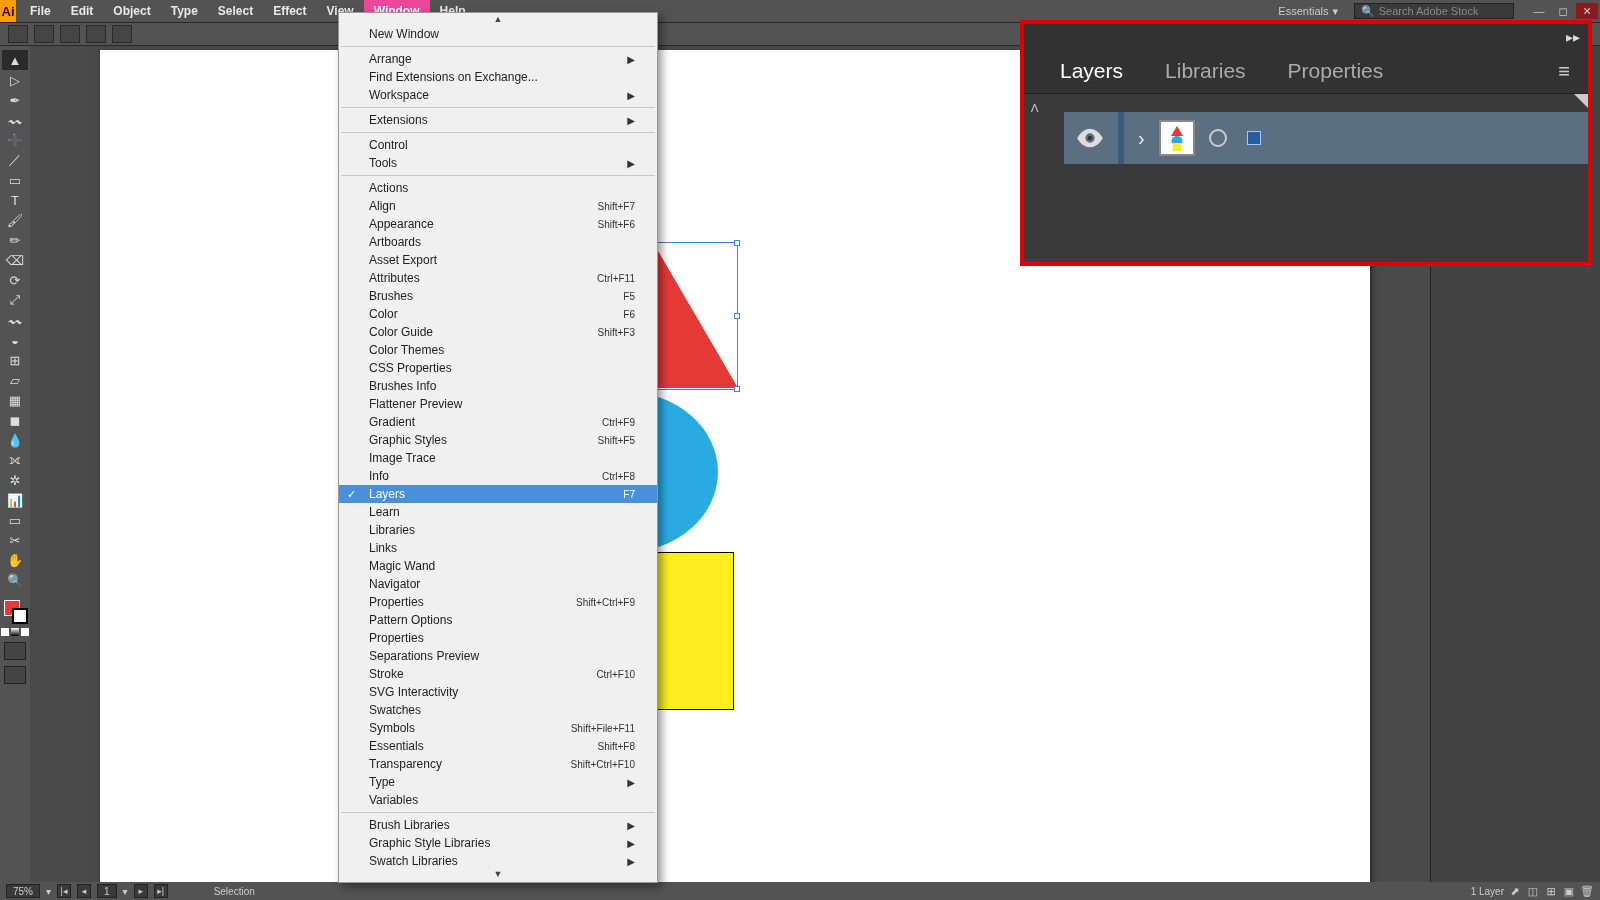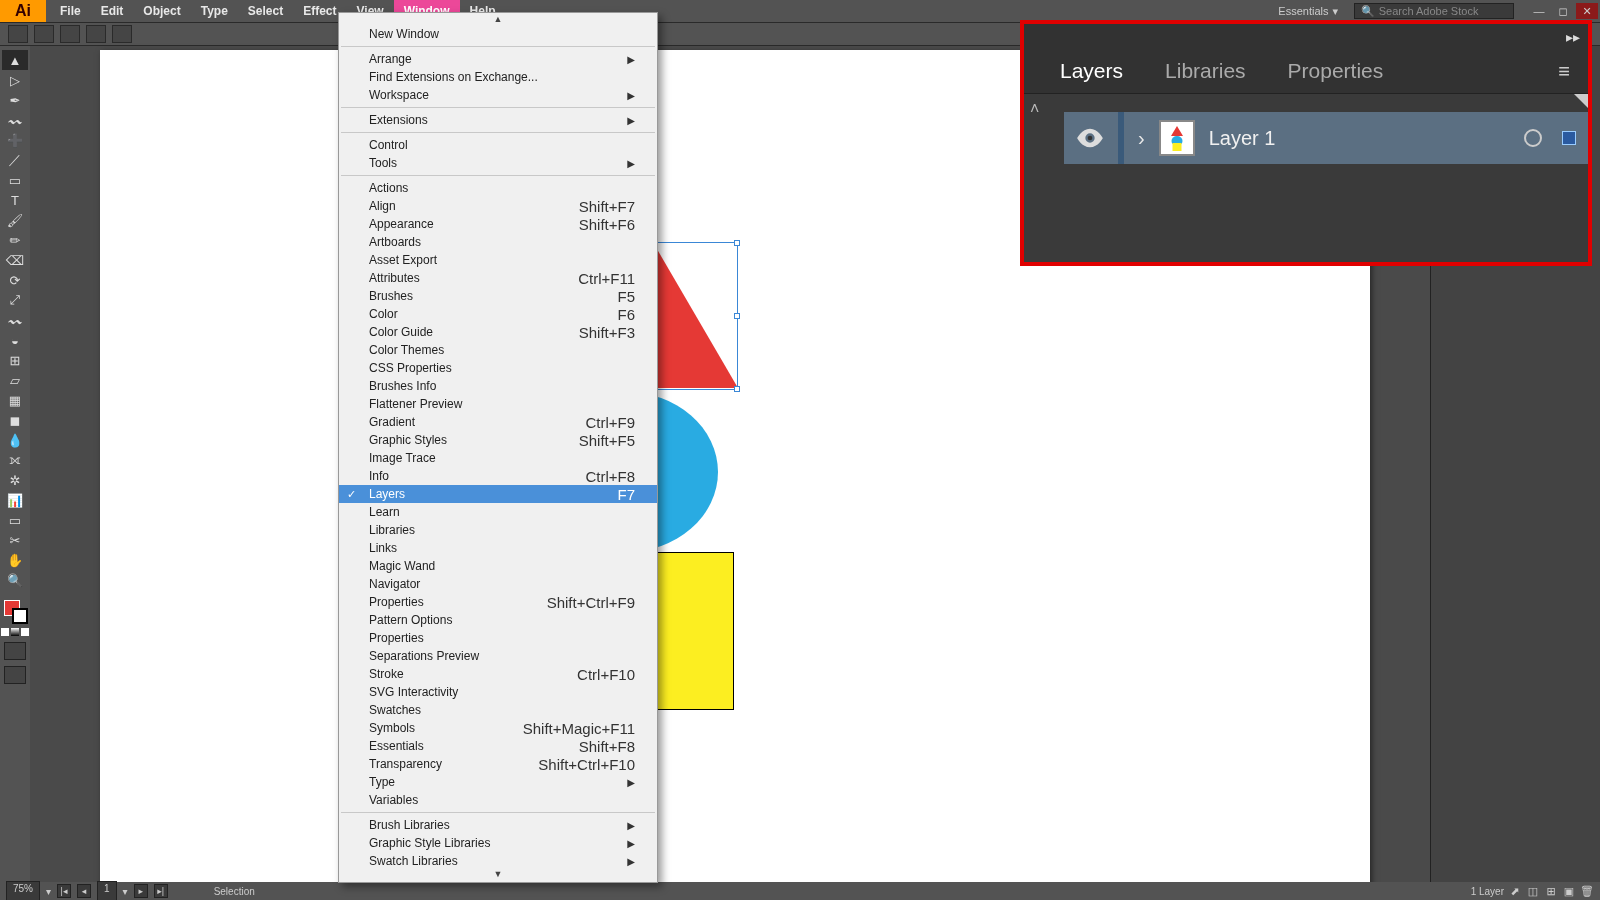--- a/index.html
+++ b/index.html
@@ -1,20 +1,20 @@
 <!DOCTYPE html>
 <html><head>
 <meta charset="utf-8">
 <style>
 * { margin: 0; padding: 0; box-sizing: border-box; font-family: "Segoe UI", Tahoma, sans-serif; user-select: none; }
 body { width: 1600px; height: 900px; background: #323232; overflow: hidden; position: relative; }
 
 
 .menubar { height: 22px; background: #535353; display: flex; align-items: center; position: relative; }
-.app-logo { width: 46px; height: 22px; background: #ff9a00; color: #330000; font-weight: bold; font-size: 16px; display: flex; align-items: center; justify-content: center; margin-right: 4px; }
+.app-logo { width: 16px; height: 22px; background: #ff9a00; color: #330000; font-weight: bold; font-size: 13px; display: flex; align-items: center; justify-content: center; margin-right: 4px; }
 .menu-item { color: #e8e8e8; font-size: 12px; padding: 0 10px; height: 22px; line-height: 22px; cursor: pointer; font-weight: bold; }
 .menu-item.active { background: #ec4899; color: #fff; }
 .top-right { position: absolute; right: 0; top: 0; display: flex; align-items: center; height: 22px; gap: 8px; }
 .workspace-sel { color: #ccc; font-size: 11px; padding: 0 8px; display:flex; align-items:center; gap:4px;}
 .search-box { background: #3a3a3a; border: 1px solid #222; color: #888; font-size: 11px; padding: 1px 6px; width: 160px; height: 16px; display:flex; align-items:center; gap:4px;}
 .win-btns { display: flex; gap: 2px; margin-left:6px; margin-right:2px;}
 .win-btn { width: 22px; height: 16px; color: #ccc; font-size: 11px; display:flex; align-items:center; justify-content:center; cursor:pointer;}
 .win-btn.close{ background:#8b1a1a; }
 
 
@@ -45,21 +45,21 @@
 .triangle{ position:absolute; left:540px; top:198px; width:0; height:0; border-left:84px solid transparent; border-right:84px solid transparent; border-bottom:144px solid #e53935;}
 .sel-box{ position:absolute; left:540px; top:196px; width:168px; height:148px; border:1px solid #3a87d6;}
 .sel-handle{ position:absolute; width:6px; height:6px; background:#fff; border:1px solid #3a87d6;}
 .circle{ position:absolute; left:504px; top:346px; width:184px; height:160px; background:#29abe2; border-radius:50%;}
 .square{ position:absolute; left:544px; top:506px; width:160px; height:158px; background:#fcee21; border:1px solid #000;}
 
 
 .dropdown{ position:absolute; left:338px; top:12px; width:320px; background:#f0f0f0; border:1px solid #999; box-shadow:4px 4px 8px rgba(0,0,0,.4); z-index:50; padding:2px 0;}
 .dropdown .scroll-arrow{ text-align:center; font-size:9px; color:#444; height:10px; line-height:8px;}
 .dropdown .mi { display:flex; align-items:center; font-size:12px; color:#222; height:18px; padding:0 22px 0 30px; position:relative; cursor:pointer;}
-.dropdown .mi .shortcut{ margin-left:auto; color:#333; font-size:15px;}
+.dropdown .mi .shortcut{ margin-left:auto; color:#333; font-size:10px;}
 .dropdown .mi .sub{ margin-left:auto; font-size:10px; color:#333;}
 .dropdown .mi .check{ position:absolute; left:8px; font-size:11px;}
 .dropdown .mi.highlight{ background:#4a90d9; color:#fff;}
 .dropdown .mi.highlight .shortcut{ color:#fff;}
 .dropdown .sep{ height:1px; background:#c8c8c8; margin:3px 2px;}
 
 
 .panels-right{ position:absolute; right:0; top:46px; width:170px; bottom:18px; background:#434343; border-left:1px solid #222;}
 
 
@@ -81,21 +81,21 @@
 .thumb .mini-tri{ position:absolute; left:50%; top:4px; transform:translateX(-50%); width:0; height:0; border-left:6px solid transparent; border-right:6px solid transparent; border-bottom:10px solid #e53935;}
 .thumb .mini-cir{ position:absolute; left:50%; top:14px; transform:translateX(-50%); width:11px; height:10px; background:#29abe2; border-radius:50%;}
 .thumb .mini-sq{ position:absolute; left:50%; bottom:3px; transform:translateX(-50%); width:9px; height:8px; background:#fcee21;}
 .layer-name{ color:#f0f0f0; font-size:20px; flex:1;}
 .target-circle{ width:18px; height:18px; border:2px solid #ccc; border-radius:50%; margin-right:6px;}
 .sel-square{ width:14px; height:14px; background:#2a5aa0; border:1px solid #9cf;}
 .corner-tri{ position:absolute; right:0; top:70px; width:0; height:0; border-top:14px solid #ccc; border-left:14px solid transparent;}
 
 
 .statusbar{ position:absolute; left:0; right:0; bottom:0; height:18px; background:#535353; display:flex; align-items:center; font-size:10px; color:#ccc; padding:0 6px; gap:6px;}
-.statusbar .field{ background:#3a3a3a; padding:0 6px; height:20px; line-height:14px; border:1px solid #222;}
+.statusbar .field{ background:#3a3a3a; padding:0 6px; height:14px; line-height:14px; border:1px solid #222;}
 .statusbar .nav-btn{ width:14px; height:14px; background:#3a3a3a; border:1px solid #222; display:flex; align-items:center; justify-content:center; font-size:9px; cursor:pointer;}
 .statusbar .right{ margin-left:auto; display:flex; gap:4px; align-items:center;}
 .status-icon{ width:14px; height:14px; display:flex; align-items:center; justify-content:center; font-size:11px; cursor:pointer;}
 </style>
 </head>
 <body>
 
 <div class="menubar">
   <div class="app-logo">Ai</div>
   <div id="menu-items" style="display: flex;">
@@ -333,21 +333,21 @@
       <span class="shortcut">Ctrl+F10</span>
     </div>
     <div class="mi">
       <span>SVG Interactivity</span>
     </div>
     <div class="mi">
       <span>Swatches</span>
     </div>
     <div class="mi">
       <span>Symbols</span>
-      <span class="shortcut">Shift+Magic+F11</span>
+      <span class="shortcut">Shift+File+F11</span>
     </div>
     <div class="mi">
       <span>Essentials</span>
       <span class="shortcut">Shift+F8</span>
     </div>
     <div class="mi">
       <span>Transparency</span>
       <span class="shortcut">Shift+Ctrl+F10</span>
     </div>
     <div class="mi">
@@ -392,21 +392,20 @@
             <circle cx="12" cy="8" r="2" fill="#333"></circle>
           </svg>
       </div>
       <div class="divider"></div>
       <span class="disclosure">›</span>
       <div class="thumb">
         <div class="mini-tri"></div>
           <div class="mini-cir"></div>
           <div class="mini-sq"></div>
       </div>
-      <span class="layer-name">Layer 1</span>
       <div class="target-circle"></div>
       <div class="sel-square"></div>
     </div>
   </div>
   <div class="corner-tri"></div>
 </div>
 
 <div class="statusbar">
   <span class="field">75%</span>
   <span>▾</span>

